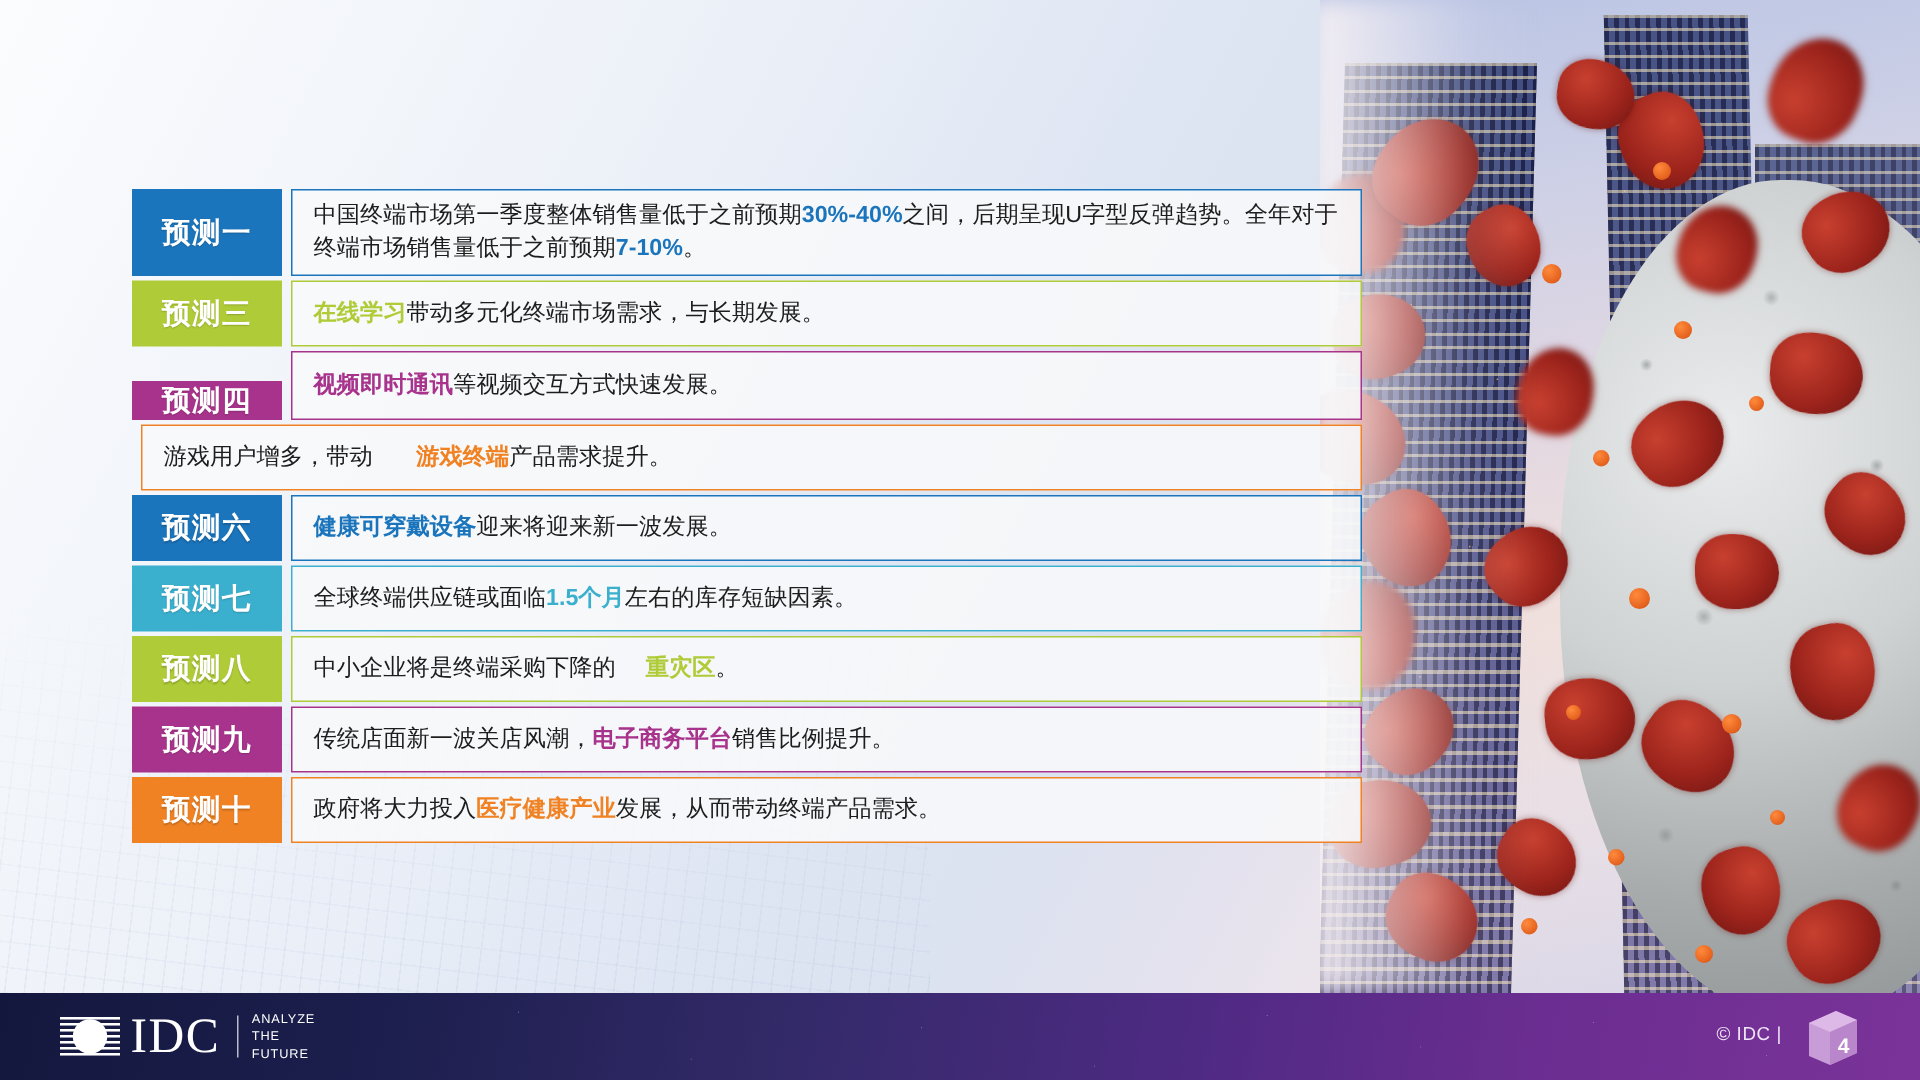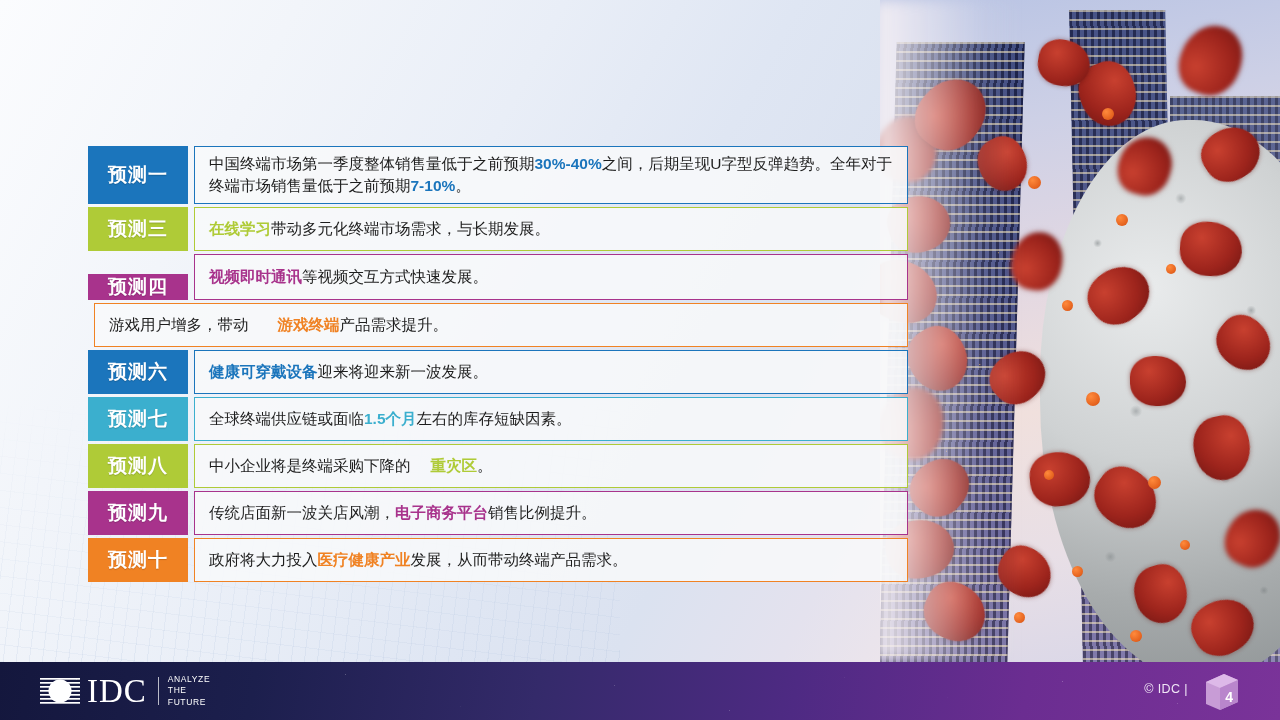--- a/index.html
+++ b/index.html
@@ -101,21 +101,21 @@
 
   
   .title {
     position:absolute; left:96px; top:52px;
     font-size:41px; font-weight:bold; letter-spacing:-.5px;
     color:#231a4c; white-space:nowrap;
     z-index:5;
   }
 
   
-  .rows { position:absolute; left:88px; top:146px; width:820px; z-index:6; }
+  .rows { position:absolute; left:88px; top:126px; width:820px; z-index:6; }
   .row { display:flex; align-items:stretch; margin-bottom:3px; }
   .row-label {
     width:100px; flex:0 0 100px;
     display:flex; align-items:center; justify-content:center;
     color:#ffffff; font-size:19px; font-weight:bold;
     letter-spacing:1px;
     text-shadow:0 1px 1px rgba(0,0,0,.18);
   }
   .row-body {
     flex:1 1 auto; margin-left:6px;

